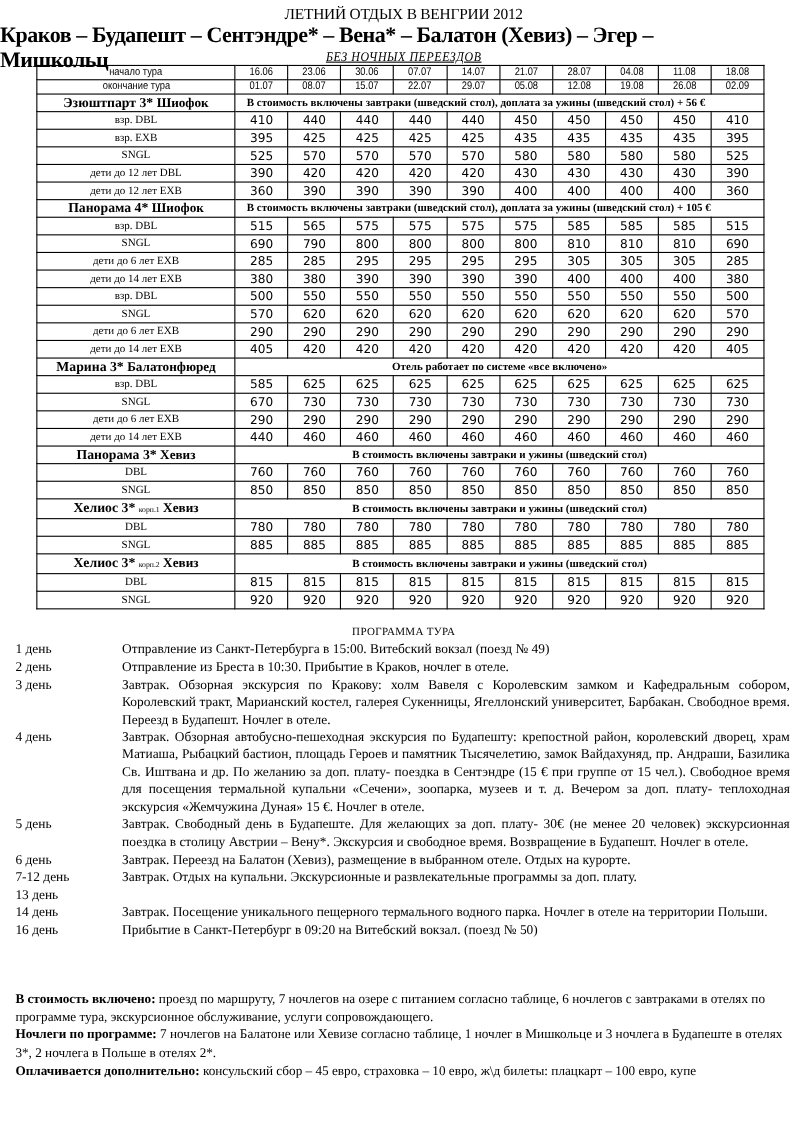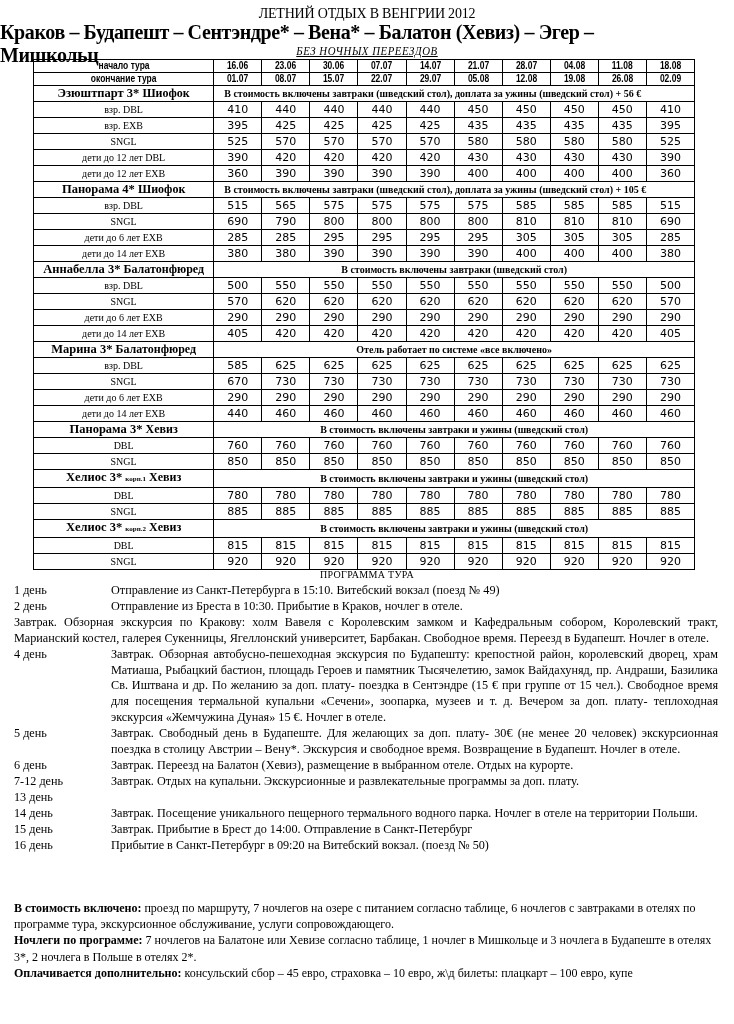--- a/index.html
+++ b/index.html
@@ -4,26 +4,26 @@
 <style>
   html, body { margin:0; padding:0; background:#ffffff; }
   body { width:734px; height:1024px; overflow:hidden; position:relative; font-family:"Liberation Serif", serif; color:#000; }
   .title { position:absolute; left:0; width:734px; top:6px; text-align:center; font-size:14px; letter-spacing:-0.2px; }
   .route { position:absolute; left:0; width:660px; top:21px; text-align:left; font-size:20px; font-weight:bold; letter-spacing:-0.4px; }
   .subtitle { position:absolute; left:0; width:734px; top:44px; text-align:center; font-size:12px; font-style:italic; text-decoration:underline; letter-spacing:0.6px; transform:scaleX(0.9); }
   table.prices { position:absolute; left:33px; top:59px; border-collapse:collapse; table-layout:fixed; width:662px; }
   table.prices td { border:1px solid #000; padding:0; text-align:center; vertical-align:middle; overflow:hidden; white-space:nowrap; }
   td.lab { width:179px; }
   td.num { width:47px; font-family:"DejaVu Sans", sans-serif; font-size:11px; height:15px; line-height:15px; }
-  tr.hdr td { font-family:"Liberation Sans", sans-serif; font-weight:bold; font-size:10px; height:12px; line-height:12px; transform-origin:center; }
+  tr.hdr td { font-family:"Liberation Sans", sans-serif; font-weight:normal; font-size:10px; height:12px; line-height:12px; transform-origin:center; }
   tr.hdr td span { display:inline-block; transform:scaleX(0.85); }
   tr.hotel td { height:15px; line-height:15px; }
   td.hname { font-weight:bold; font-size:12.5px; }
   td.hname .city { font-size:12px; }
-  td.hname .korp { font-size:7px; font-weight:bold; }
+  td.hname .korp { font-size:7px; font-weight:normal; }
   td.note { font-weight:bold; font-size:10px; }
   td.note.left { text-align:left; padding-left:10px; }
   td.rlab { font-size:10px; }
   .prog-title { position:absolute; left:0; width:734px; top:569px; text-align:center; font-size:10px; letter-spacing:0.3px; }
   .days { position:absolute; left:14px; top:583px; width:704px; font-size:12.2px; line-height:15.9px; }
   .day { display:flex; }
   .day .dlabel { width:97px; flex:none; }
   .day .dtext { flex:1; text-align:justify; }
   .summary { position:absolute; left:14px; top:900px; width:704px; font-size:12px; line-height:16.2px; }
   .summary b { font-weight:bold; }
@@ -181,24 +181,20 @@
         <td class="num">380</td>
         <td class="num">390</td>
         <td class="num">390</td>
         <td class="num">390</td>
         <td class="num">390</td>
         <td class="num">400</td>
         <td class="num">400</td>
         <td class="num">400</td>
         <td class="num">380</td>
       </tr>
-      <tr class="hotel">
-        <td class="lab hname"><span>Аннабелла 3*</span> <span class="city">Балатонфюред</span></td>
-        <td class="note" colspan="10">В стоимость включены завтраки (шведский стол)</td>
-      </tr>
       <tr>
         <td class="lab rlab">взр. DBL</td>
         <td class="num">500</td>
         <td class="num">550</td>
         <td class="num">550</td>
         <td class="num">550</td>
         <td class="num">550</td>
         <td class="num">550</td>
         <td class="num">550</td>
         <td class="num">550</td>
@@ -390,27 +386,28 @@
         <td class="num">920</td>
         <td class="num">920</td>
       </tr>
     </tbody>
 </table>
 
 <div class="prog-title">ПРОГРАММА ТУРА</div>
 <div class="days" id="days">
     <div class="day">
       <div class="dlabel">1 день</div>
-      <div class="dtext">Отправление из Санкт-Петербурга в 15:10. Витебский вокзал (поезд № 49)</div>
+      <div class="dtext">Отправление из Санкт-Петербурга в 15:00. Витебский вокзал (поезд № 49)</div>
     </div>
     <div class="day">
       <div class="dlabel">2 день</div>
       <div class="dtext">Отправление из Бреста в 10:30. Прибытие в Краков, ночлег в отеле.</div>
     </div>
     <div class="day">
+      <div class="dlabel">3 день</div>
       <div class="dtext">Завтрак. Обзорная экскурсия по Кракову: холм Вавеля с Королевским замком и Кафедральным собором, Королевский тракт, Марианский костел, галерея Сукенницы, Ягеллонский университет, Барбакан. Свободное время. Переезд в Будапешт. Ночлег в отеле.</div>
     </div>
     <div class="day">
       <div class="dlabel">4 день</div>
       <div class="dtext">Завтрак. Обзорная автобусно-пешеходная экскурсия по Будапешту: крепостной район, королевский дворец, храм Матиаша, Рыбацкий бастион, площадь Героев и памятник Тысячелетию, замок Вайдахуняд, пр. Андраши, Базилика Св. Иштвана и др. По желанию за доп. плату- поездка в Сентэндре (15 € при группе от 15 чел.). Свободное время для посещения термальной купальни «Сечени», зоопарка, музеев и т. д. Вечером за доп. плату- теплоходная экскурсия «Жемчужина Дуная» 15 €. Ночлег в отеле.</div>
     </div>
     <div class="day">
       <div class="dlabel">5 день</div>
       <div class="dtext">Завтрак. Свободный день в Будапеште. Для желающих за доп. плату- 30€ (не менее 20 человек) экскурсионная поездка в столицу Австрии – Вену*. Экскурсия и свободное время. Возвращение в Будапешт. Ночлег в отеле.</div>
     </div>
@@ -421,24 +418,20 @@
     <div class="day">
       <div class="dlabel">7-12 день</div>
       <div class="dtext">Завтрак. Отдых на купальни. Экскурсионные и развлекательные программы за доп. плату.</div>
     </div>
     <div class="day">
       <div class="dlabel">13 день</div>
     </div>
     <div class="day">
       <div class="dlabel">14 день</div>
       <div class="dtext">Завтрак. Посещение уникального пещерного термального водного парка. Ночлег в отеле на территории Польши.</div>
-    </div>
-    <div class="day">
-      <div class="dlabel">15 день</div>
-      <div class="dtext">Завтрак. Прибытие в Брест до 14:00. Отправление в Санкт-Петербург</div>
     </div>
     <div class="day">
       <div class="dlabel">16 день</div>
       <div class="dtext">Прибытие в Санкт-Петербург в 09:20 на Витебский вокзал. (поезд № 50)</div>
     </div>
   </div>
 
 <div class="summary">
   <div><b>В стоимость включено:</b><span> проезд по маршруту, 7 ночлегов на озере с питанием согласно таблице, 6 ночлегов с завтраками в отелях по программе тура, экскурсионное обслуживание, услуги сопровождающего.</span></div>
   <div><b>Ночлеги по программе:</b><span> 7 ночлегов на Балатоне или Хевизе согласно таблице, 1 ночлег в Мишкольце и 3 ночлега в Будапеште в отелях 3*, 2 ночлега в Польше в отелях 2*.</span></div>

